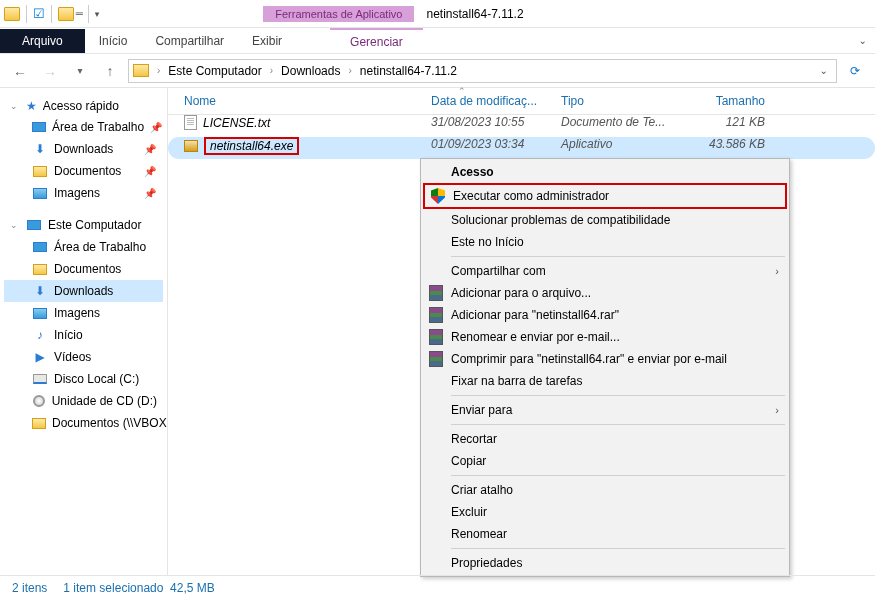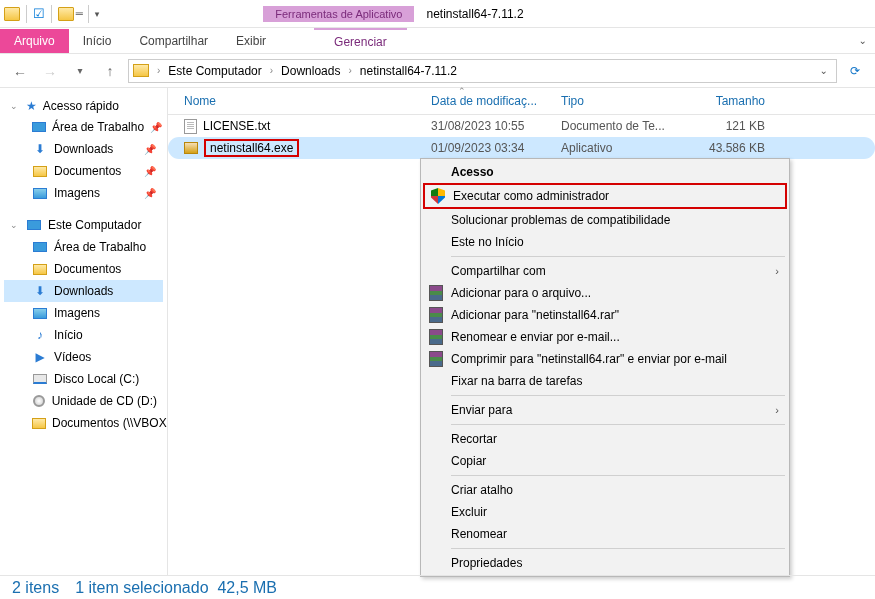--- a/index.html
+++ b/index.html
@@ -12,21 +12,21 @@
 .qat .sep { width: 1px; height: 18px; background: #ccc; margin: 0 4px; }
 .qat .check { color: #0078d7; font-size: 13px; }
 .qat .eq { color: #555; font-size: 10px; letter-spacing: -1px; }
 .qat .chev { color: #555; font-size: 9px; }
 .contextual-tab { margin-left: 160px; }
 .contextual-tab .tab-head { background: #d8a0d8; color: #7a2a7a; font-size: 11px; padding: 2px 12px; text-align: center; }
 .titlebar .title { margin-left: 12px; font-size: 12px; color: #000; }
 
 
 .ribbon { height: 26px; display: flex; align-items: center; border-bottom: 1px solid #e5e5e5; }
-.ribbon .file-tab { background: #ec4899; color: #fff; padding: 5px 14px; font-size: 12px; }
+.ribbon .file-tab { background: #0f172a; color: #fff; padding: 5px 22px; font-size: 12px; }
 .ribbon .tab { padding: 5px 14px; color: #444; cursor: default; }
 .ribbon .contextual-label { color: #7a2a7a; padding: 5px 20px; margin-left: 34px; border-top: 2px solid #d8a0d8; }
 .ribbon .expander { margin-left: auto; margin-right: 8px; color: #555; font-size: 10px; }
 
 
 .addressbar { height: 34px; display: flex; align-items: center; gap: 6px; padding: 4px 8px; border-bottom: 1px solid #e5e5e5; }
 .addressbar .navbtn { width: 24px; height: 24px; border-radius: 2px; display: flex; align-items: center; justify-content: center; color: #666; font-size: 14px; }
 .addressbar .path { flex: 1; height: 24px; border: 1px solid #ccc; display: flex; align-items: center; padding: 0 4px; gap: 2px; }
 .addressbar .path .folder-mini { width: 16px; height: 13px; background: linear-gradient(#ffe9a6,#f5c645); border: 1px solid #d4a017; margin-right: 4px; }
 .addressbar .crumb { padding: 2px 4px; }
@@ -55,21 +55,21 @@
 
 .filepane { flex: 1; position: relative; }
 .col-headers { display: flex; border-bottom: 1px solid #e5e5e5; padding: 6px 0; color: #1a6fb0; }
 .col-headers .col { padding: 0 8px; }
 .col-name { width: 255px; padding-left: 16px !important; }
 .col-date { width: 130px; }
 .col-type { width: 120px; }
 .col-size { width: 100px; text-align: right; }
 .sort-ind { position:absolute; left: 290px; top:-2px; color:#888; font-size:9px; }
 
-.filerow { display: flex; align-items: center; height: 22px; }
+.filerow { display: flex; align-items: flex-start; height: 22px; font-style: italic; }
 .filerow .fname { width: 255px; display:flex; align-items:center; gap:6px; padding-left: 16px; }
 .filerow .fdate { width: 130px; color:#555; padding-left:8px; }
 .filerow .ftype { width: 120px; color:#555; padding-left:8px; white-space:nowrap; overflow:hidden; text-overflow:ellipsis; }
 .filerow .fsize { width: 100px; color:#555; text-align:right; padding-right:8px; }
 .filerow.selected { background: #cde8ff; border-radius: 11px; }
 .filerow.selected .fname span.label { border: 2px solid #d40000; padding: 0 4px; background:#cde8ff; }
 .txt-ic { width:13px; height:15px; background:#fff; border:1px solid #999; position:relative; }
 .txt-ic::before { content:""; position:absolute; top:2px; left:2px; right:2px; height:1px; background:#bbb; box-shadow:0 2px 0 #bbb,0 4px 0 #bbb,0 6px 0 #bbb; }
 .exe-ic { width:14px; height:12px; background:linear-gradient(#f5deb3,#d4a017); border:1px solid #b8860b; }
 
@@ -79,21 +79,21 @@
 .context-menu .mi.bold { font-weight: bold; }
 .context-menu .mi .mi-ic { position:absolute; left:4px; width:18px; height:18px; display:flex; align-items:center; justify-content:center; }
 .context-menu .mi .arrow { margin-left:auto; color:#555; font-size:11px; }
 .context-menu .sep { height:1px; background:#d0d0d0; margin: 3px 2px 3px 28px; }
 .context-menu .highlight { border: 2px solid #d40000; margin: 0; }
 .shield-ic { width:14px; height:16px; background: conic-gradient(#ffb900 0 90deg,#0078d7 90deg 180deg,#d13438 180deg 270deg,#107c10 270deg 360deg); clip-path: polygon(50% 0,100% 15%,100% 60%,50% 100%,0 60%,0 15%); }
 .rar-ic { width:14px; height:16px; background:linear-gradient(#8b4a8b 0 33%,#4a8b4a 33% 66%,#4a6a8b 66% 100%); border:1px solid #555; }
 
 
 .statusbar { position:absolute; bottom:0; left:0; right:0; height:24px; display:flex; align-items:center; padding: 0 12px; gap: 16px; color:#1a6fb0; border-top:1px solid #e5e5e5; }
-.statusbar span { font-size:16px; }
+.statusbar span { font-size:12px; }
 </style>
 </head>
 <body>
 
 <div class="titlebar">
   <div class="qat">
     <div class="folder-mini"></div>
     <div class="sep"></div>
     <span class="check">☑</span>
     <div class="sep"></div>

